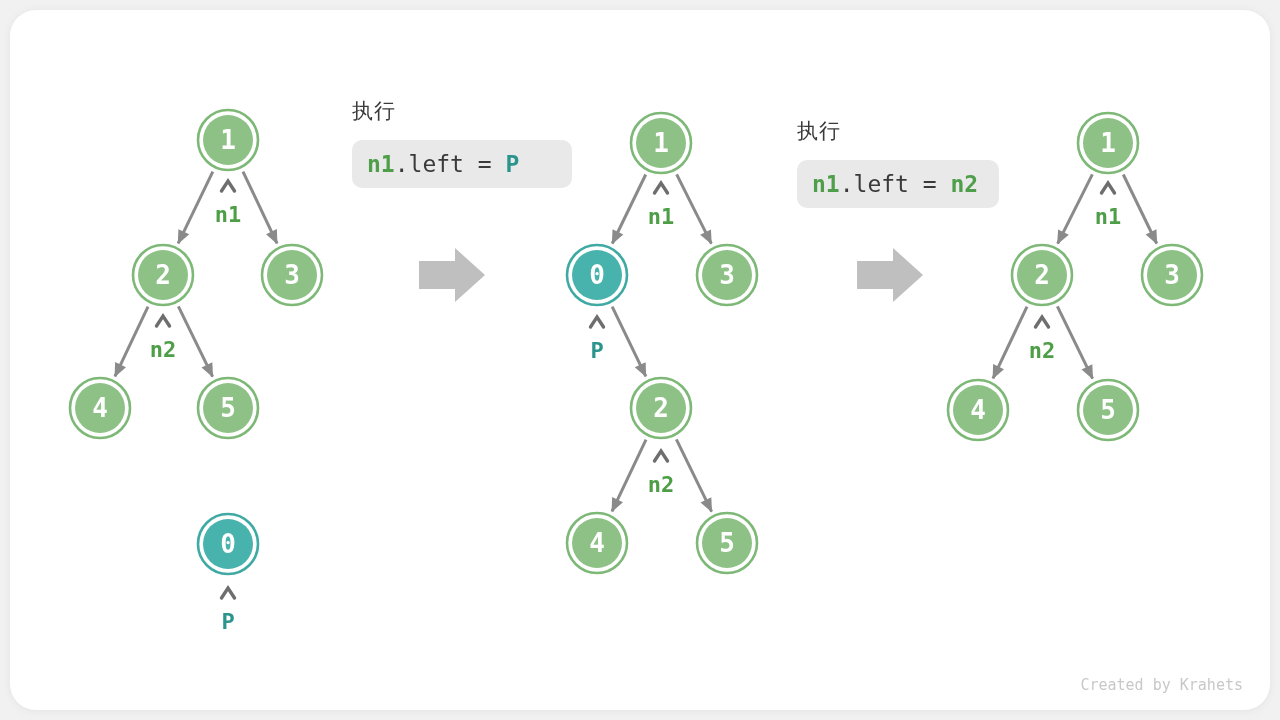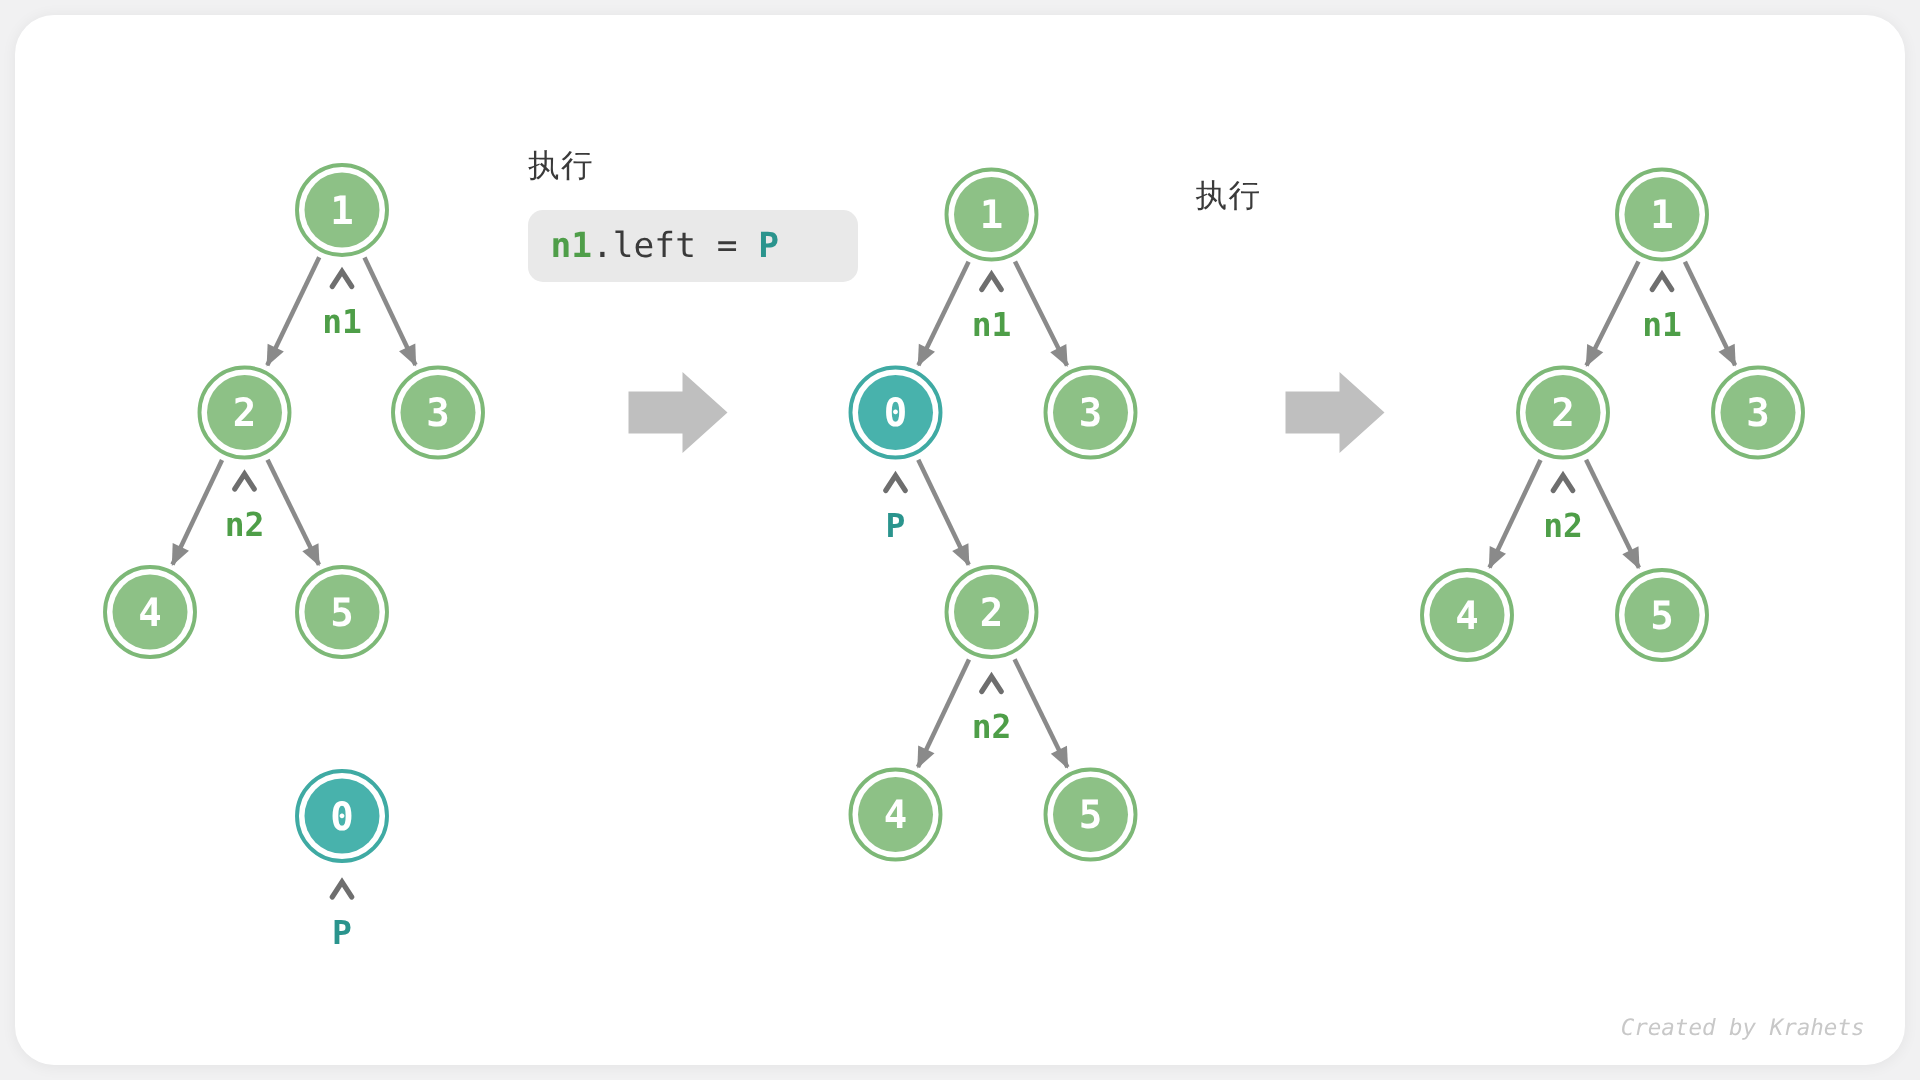--- a/index.html
+++ b/index.html
@@ -41,21 +41,20 @@
   }
   .tok-plain { color: var(--code-text, #3a3a3a); font-weight: 400; }
   .tok-green { color: var(--code-green, #4f9e49); font-weight: 700; }
   .tok-teal  { color: var(--code-teal, #2a948d); font-weight: 700; }
 
   .watermark {
     position: absolute; top: 676px; right: 37px;
     font-family: "DejaVu Sans Mono", monospace;
     font-size: 15px;
     color: var(--watermark, #c8c8c8);
-    font-style: italic;
   }
 
   .node-value-text {
     font-family: "DejaVu Sans Mono", monospace;
     font-weight: 700;
     font-size: 26px;
   }
   .pointer-label-text {
     font-family: "DejaVu Sans Mono", monospace;
     font-weight: 700;
@@ -198,16 +197,17 @@
       </g>
     </svg>
 
   <div class="code-panel" style="left: 352px; top: 97px; width: 220px;">
     <div class="code-header">执行</div>
     <div class="code-box"><div class="code-line"><span class="tok-green">n1</span><span class="tok-plain">.left = </span><span class="tok-teal">P</span></div></div>
   </div>
 
   <div class="code-panel" style="left: 797px; top: 117px; width: 202px;">
     <div class="code-header">执行</div>
+    <div class="code-box"><div class="code-line"><span class="tok-green">n1</span><span class="tok-plain">.left = </span><span class="tok-green">n2</span></div></div>
   </div>
 
   <div class="watermark">Created by Krahets</div>
 </div>
 
 </body></html>

